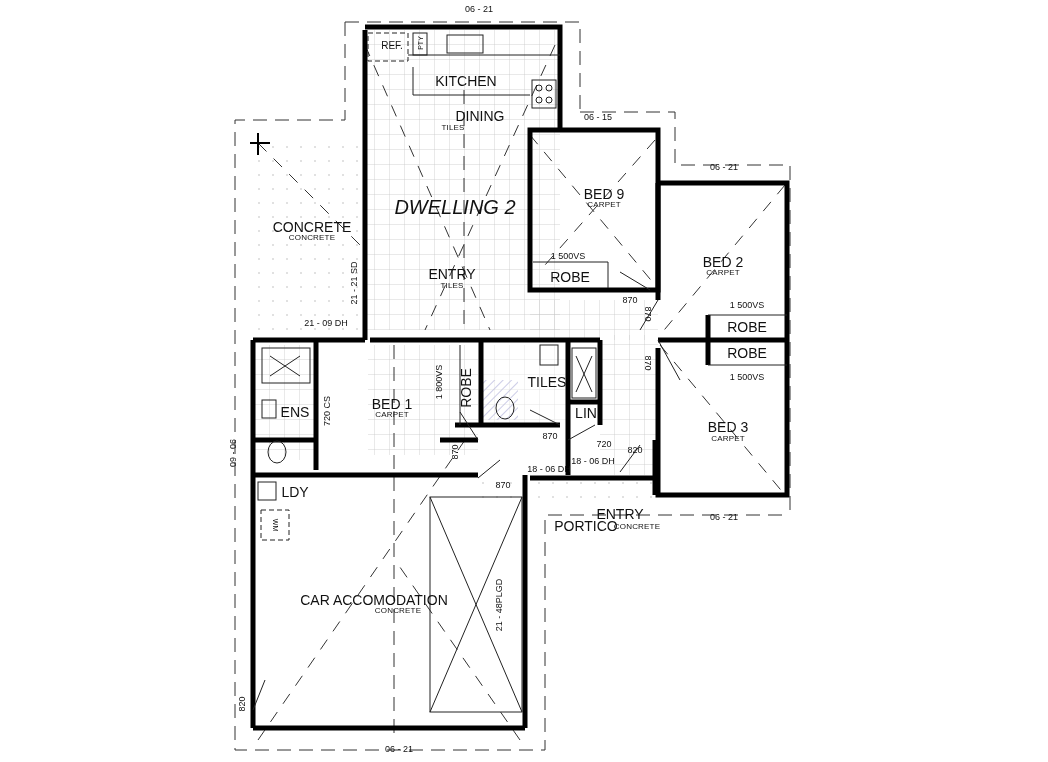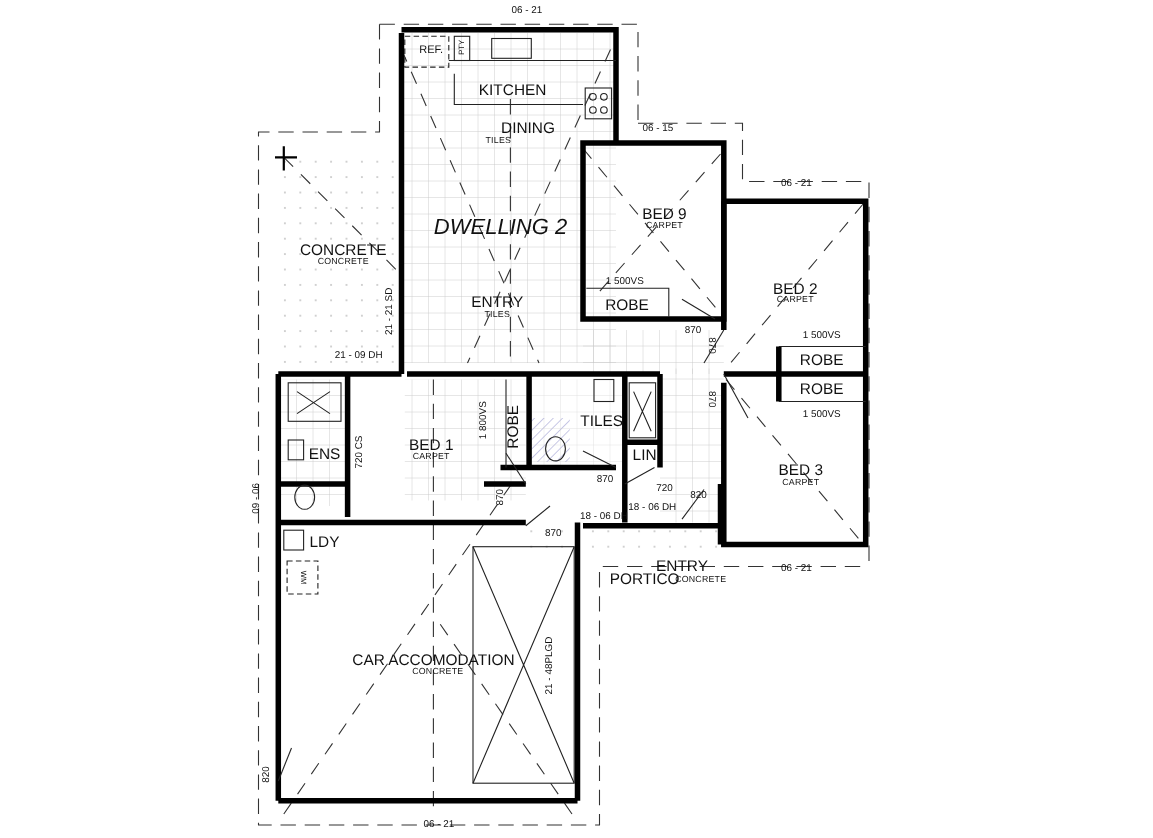--- a/index.html
+++ b/index.html
@@ -148,21 +148,21 @@
 <div class="lbl sub" style="left:728px;top:439px">CARPET</div>
 <div class="lbl room" style="left:392px;top:404px">BED 1</div>
 <div class="lbl sub" style="left:392px;top:415px">CARPET</div>
 <div class="lbl room" style="left:295px;top:412px">ENS</div>
 <div class="lbl room" style="left:547px;top:382px">TILES</div>
 <div class="lbl room" style="left:586px;top:413px">LIN</div>
 <div class="lbl room" style="left:295px;top:492px">LDY</div>
 <div class="lbl room" style="left:620px;top:514px">ENTRY</div>
 <div class="lbl room" style="left:586px;top:526px">PORTICO</div>
 <div class="lbl sub" style="left:637px;top:527px">CONCRETE</div>
-<div class="lbl room" style="left:394px;top:600px">CAR ACCOMODATION</div>
+<div class="lbl room" style="left:374px;top:600px">CAR ACCOMODATION</div>
 <div class="lbl sub" style="left:398px;top:611px">CONCRETE</div>
 
 <div class="lbl dim" style="left:392px;top:46px;font-size:10px">REF.</div>
 <div class="lbl dim rot" style="left:420px;top:43px;font-size:7px">PTY</div>
 <div class="lbl dim rot90" style="left:275px;top:525px;font-size:7px">WM</div>
 <div class="lbl room" style="left:570px;top:277px">ROBE</div>
 <div class="lbl room" style="left:747px;top:327px">ROBE</div>
 <div class="lbl room" style="left:747px;top:353px">ROBE</div>
 <div class="lbl room rot" style="left:466px;top:388px">ROBE</div>
 

